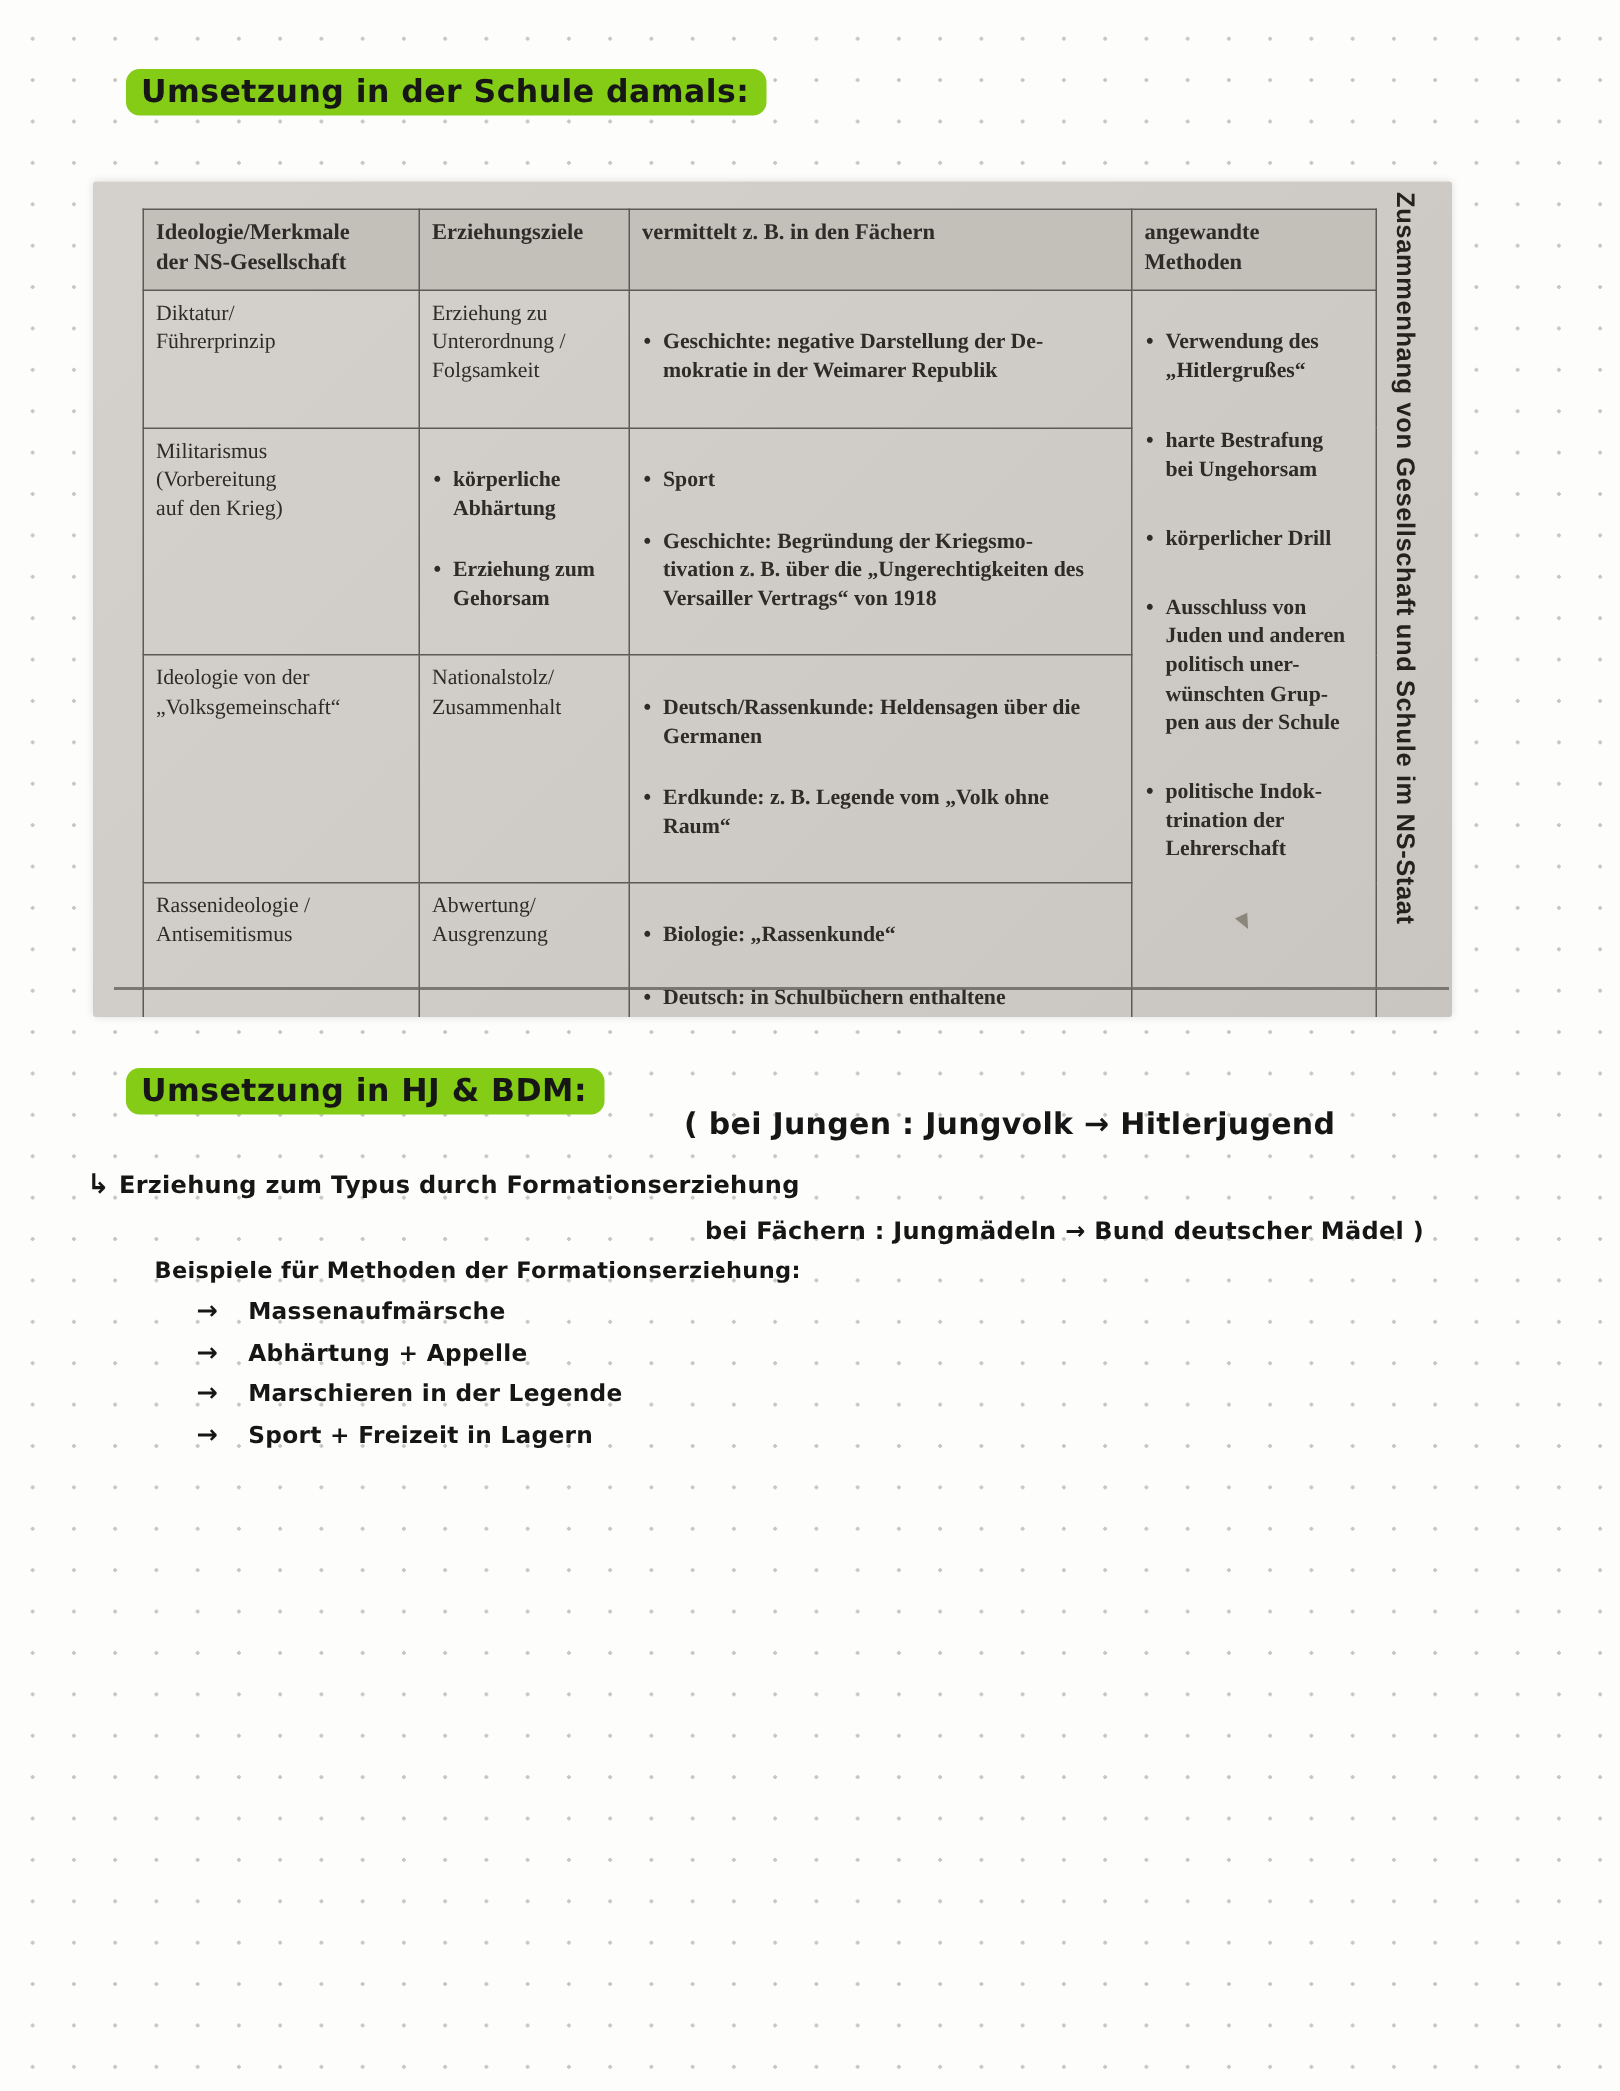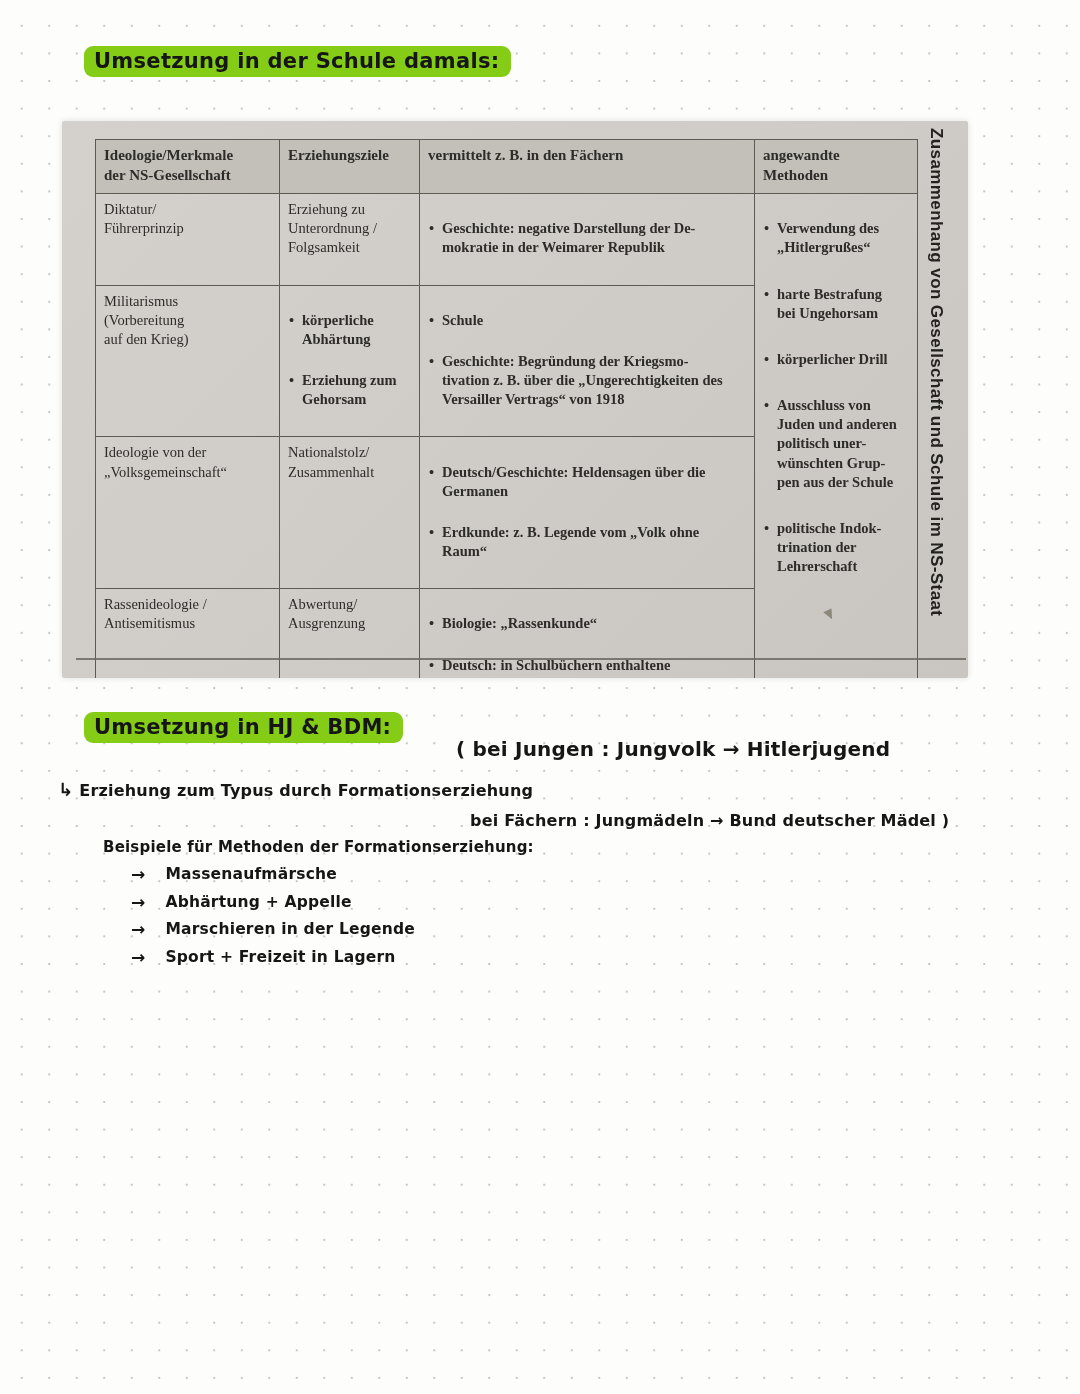--- a/index.html
+++ b/index.html
@@ -128,33 +128,33 @@
       <td>Militarismus
 (Vorbereitung
 auf den Krieg)</td>
       <td><ul>
         <li>körperliche
 Abhärtung</li>
         <li>Erziehung zum
 Gehorsam</li>
       </ul></td>
       <td><ul>
-        <li>Schule</li>
+        <li>Sport</li>
         <li>Geschichte: Begründung der Kriegsmo-
 tivation z. B. über die „Ungerechtigkeiten des
 Versailler Vertrags“  von 1918</li>
       </ul></td>
     </tr>
     <tr style="height:92px">
       <td>Ideologie von der
 „Volksgemeinschaft“</td>
       <td>Nationalstolz/
 Zusammenhalt</td>
       <td><ul>
-        <li>Deutsch/Geschichte: Heldensagen über die
+        <li>Deutsch/Rassenkunde: Heldensagen über die
 Germanen</li>
         <li>Erdkunde: z. B. Legende vom „Volk ohne
 Raum“</li>
       </ul></td>
     </tr>
     <tr style="height:95px">
       <td>Rassenideologie /
 Antisemitismus</td>
       <td>Abwertung/
 Ausgrenzung</td>

